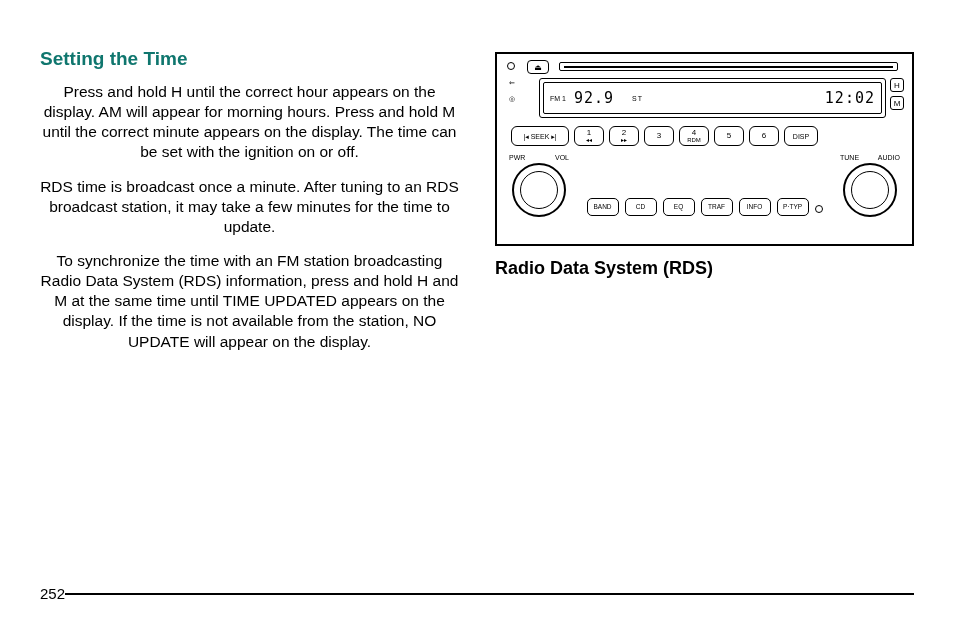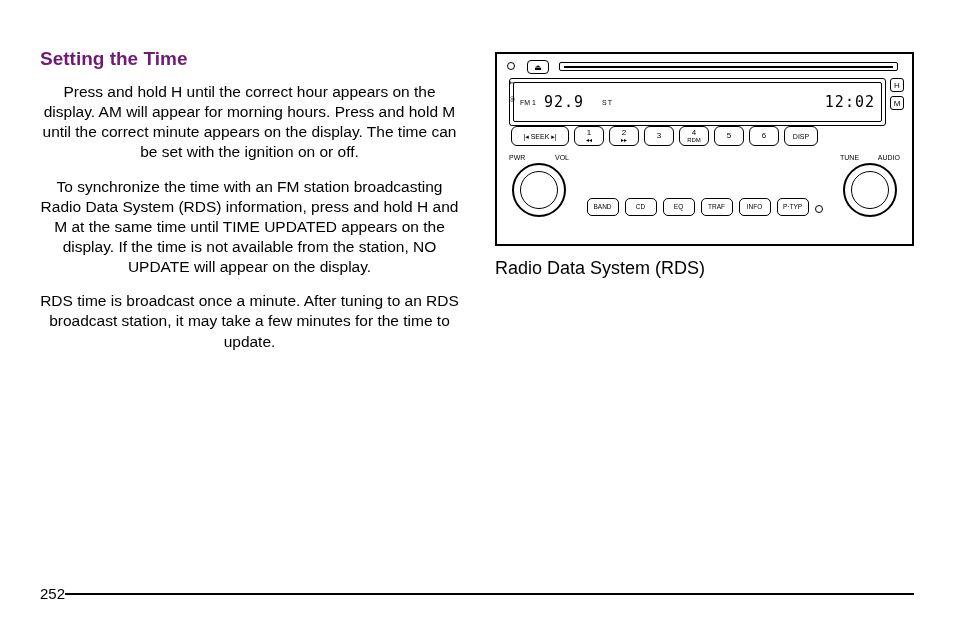--- a/index.html
+++ b/index.html
@@ -16,25 +16,25 @@
     gap: 36px;
   }
   .col {
     flex: 1;
     min-width: 0;
   }
   h2 {
     font-size: 19px;
     font-weight: bold;
     margin-bottom: 12px;
-    color: #701a75;
+    color: #0f766e;
   }
   h3 {
     font-size: 18px;
-    font-weight: normal;
+    font-weight: bold;
     margin: 12px 0 10px 0;
     color: #000;
   }
   p {
     font-size: 15.5px;
     line-height: 1.3;
     color: #000;
     margin-bottom: 14px;
     text-align: center;
   }
@@ -63,21 +63,21 @@
     flex: 1;
     height: 2px;
     background: #000;
   }
   
   .r-screw { width:8px; height:8px; border:1.5px solid #000; border-radius:50%; position:absolute; background:#fff; }
   .r-screw.tl { top:8px; left:10px; }
   .r-eject { position:absolute; top:6px; left:30px; width:22px; height:14px; border:1.5px solid #000; border-radius:4px; display:flex; align-items:center; justify-content:center; font-size:8px; }
   .r-slot { position:absolute; top:8px; left:62px; right:14px; height:9px; border:1.5px solid #000; border-radius:2px; }
   .r-slot::after { content:""; position:absolute; left:4px; right:4px; top:3px; height:1.5px; background:#000; }
-  .r-display { position:absolute; top:24px; left:12px; right:26px; height:48px; border:1.5px solid #000; border-radius:3px; }
+  .r-display { position:absolute; top:24px; left:42px; right:26px; height:40px; border:1.5px solid #000; border-radius:3px; }
   .r-display-inner { position:absolute; inset:3px; border:1px solid #000; border-radius:2px; display:flex; align-items:center; padding:0 6px; gap:8px; }
   .r-band { font-size:7px; }
   .r-freq { font-family: monospace; font-size:15px; letter-spacing:1px; }
   .r-st { font-size:7px; margin-left:10px; letter-spacing:1px; }
   .r-clock { font-family: monospace; font-size:15px; margin-left:auto; letter-spacing:1px;text-align:center; }
   .r-left-icons { position:absolute; top:24px; left:8px; display:flex; flex-direction:column; gap:6px; }
   .r-left-icons div { width:14px; height:10px; font-size:7px; line-height:10px; text-align:center; }
   .r-hm { position:absolute; top:24px; right:8px; display:flex; flex-direction:column; gap:4px; }
   .r-hm div { width:14px; height:14px; border:1.5px solid #000; border-radius:3px; font-size:8px; display:flex; align-items:center; justify-content:center; }
   .r-presets { position:absolute; top:72px; left:14px; right:14px; display:flex; gap:5px; align-items:center; }
@@ -96,22 +96,22 @@
   .r-mid-btns .r-btn { width:32px; height:18px; font-size:6.5px; border-radius:5px; }
   .r-aux-screw { width:8px; height:8px; border:1.5px solid #000; border-radius:50%; margin-top:3px; align-self:center;}
 </style>
 </head>
 <body>
 
 <div class="columns">
   <div class="col">
     <h2>Setting the Time</h2>
     <p>Press and hold H until the correct hour appears on the display. AM will appear for morning hours. Press and hold M until the correct minute appears on the display. The time can be set with the ignition on or off.</p>
+    <p>RDS time is broadcast once a minute. After tuning to an RDS broadcast station, it may take a few minutes for the time to update.</p>
     <p>To synchronize the time with an FM station broadcasting Radio Data System (RDS) information, press and hold H and M at the same time until TIME UPDATED appears on the display. If the time is not available from the station, NO UPDATE will appear on the display.</p>
-    <p>RDS time is broadcast once a minute. After tuning to an RDS broadcast station, it may take a few minutes for the time to update.</p>
   </div>
 
   <div class="col">
 
     <div class="radio-figure">
       <div class="r-screw tl"></div>
       <div class="r-eject">⏏</div>
       <div class="r-slot"></div>
 
       <div class="r-left-icons">

